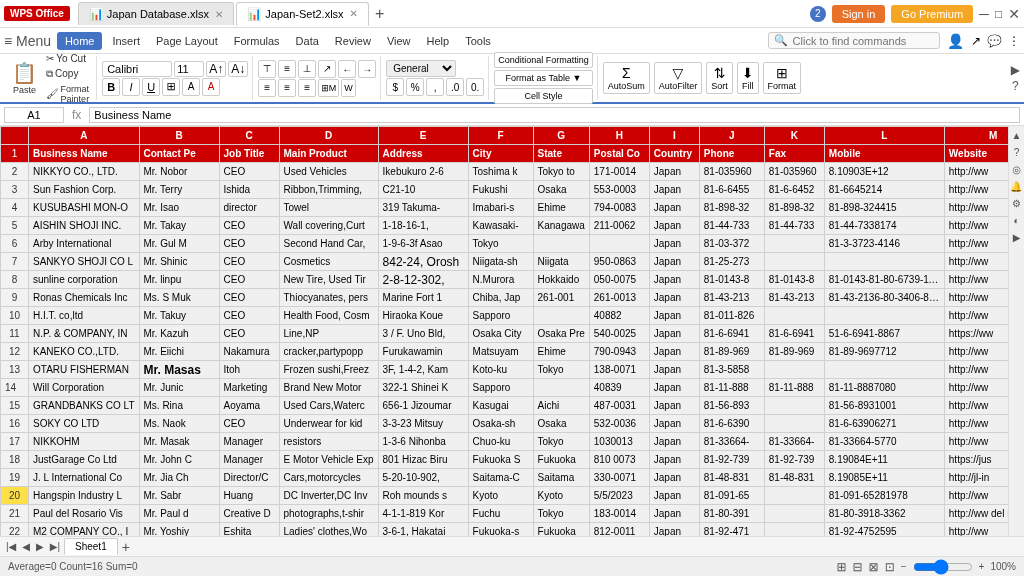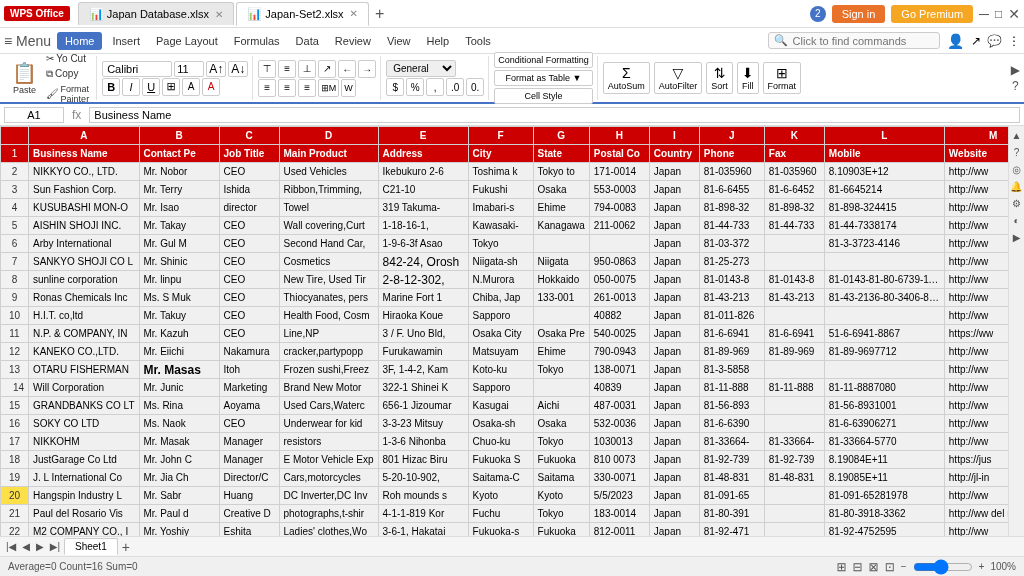--- a/index.html
+++ b/index.html
@@ -344,21 +344,21 @@
               <td style="border: 1px solid rgb(208, 208, 208); padding: 1px 4px; overflow: hidden; text-overflow: ellipsis; font-size: 10px;">http://ww</td>
             </tr>
             <tr>
               <td style="background: rgb(242, 242, 242); text-align: center; color: rgb(51, 51, 51); font-weight: normal; min-width: 28px; border: 1px solid rgb(208, 208, 208); padding: 1px 4px; position: sticky; left: 0px;">9</td>
               <td style="border: 1px solid rgb(208, 208, 208); padding: 1px 4px; overflow: hidden; text-overflow: ellipsis; font-size: 10px;">Ronas Chemicals Inc</td>
               <td style="border: 1px solid rgb(208, 208, 208); padding: 1px 4px; overflow: hidden; text-overflow: ellipsis; font-size: 10px;">Ms. S Muk</td>
               <td style="border: 1px solid rgb(208, 208, 208); padding: 1px 4px; overflow: hidden; text-overflow: ellipsis; font-size: 10px;">CEO</td>
               <td style="border: 1px solid rgb(208, 208, 208); padding: 1px 4px; overflow: hidden; text-overflow: ellipsis; font-size: 10px;">Thiocyanates, pers</td>
               <td style="border: 1px solid rgb(208, 208, 208); padding: 1px 4px; overflow: hidden; text-overflow: ellipsis; font-size: 10px;">Marine Fort 1</td>
               <td style="border: 1px solid rgb(208, 208, 208); padding: 1px 4px; overflow: hidden; text-overflow: ellipsis; font-size: 10px;">Chiba, Jap</td>
-              <td style="border: 1px solid rgb(208, 208, 208); padding: 1px 4px; overflow: hidden; text-overflow: ellipsis; font-size: 10px;">133-001</td>
+              <td style="border: 1px solid rgb(208, 208, 208); padding: 1px 4px; overflow: hidden; text-overflow: ellipsis; font-size: 10px;">261-001</td>
               <td style="border: 1px solid rgb(208, 208, 208); padding: 1px 4px; overflow: hidden; text-overflow: ellipsis; font-size: 10px;">261-0013</td>
               <td style="border: 1px solid rgb(208, 208, 208); padding: 1px 4px; overflow: hidden; text-overflow: ellipsis; font-size: 10px;">Japan</td>
               <td style="border: 1px solid rgb(208, 208, 208); padding: 1px 4px; overflow: hidden; text-overflow: ellipsis; font-size: 10px;">81-43-213</td>
               <td style="border: 1px solid rgb(208, 208, 208); padding: 1px 4px; overflow: hidden; text-overflow: ellipsis; font-size: 10px;">81-43-213</td>
               <td style="border: 1px solid rgb(208, 208, 208); padding: 1px 4px; overflow: hidden; text-overflow: ellipsis; font-size: 10px;">81-43-2136-80-3406-8891</td>
               <td style="border: 1px solid rgb(208, 208, 208); padding: 1px 4px; overflow: hidden; text-overflow: ellipsis; font-size: 10px;">http://ww</td>
             </tr>
             <tr>
               <td style="background: rgb(242, 242, 242); text-align: center; color: rgb(51, 51, 51); font-weight: normal; min-width: 28px; border: 1px solid rgb(208, 208, 208); padding: 1px 4px; position: sticky; left: 0px;">10</td>
               <td style="border: 1px solid rgb(208, 208, 208); padding: 1px 4px; overflow: hidden; text-overflow: ellipsis; font-size: 10px;">H.I.T. co,ltd</td>
@@ -417,21 +417,21 @@
               <td style="border: 1px solid rgb(208, 208, 208); padding: 1px 4px; overflow: hidden; text-overflow: ellipsis; font-size: 10px;">Koto-ku</td>
               <td style="border: 1px solid rgb(208, 208, 208); padding: 1px 4px; overflow: hidden; text-overflow: ellipsis; font-size: 10px;">Tokyo</td>
               <td style="border: 1px solid rgb(208, 208, 208); padding: 1px 4px; overflow: hidden; text-overflow: ellipsis; font-size: 10px;">138-0071</td>
               <td style="border: 1px solid rgb(208, 208, 208); padding: 1px 4px; overflow: hidden; text-overflow: ellipsis; font-size: 10px;">Japan</td>
               <td style="border: 1px solid rgb(208, 208, 208); padding: 1px 4px; overflow: hidden; text-overflow: ellipsis; font-size: 10px;">81-3-5858</td>
               <td style="border: 1px solid rgb(208, 208, 208); padding: 1px 4px; overflow: hidden; text-overflow: ellipsis; font-size: 10px;"></td>
               <td style="border: 1px solid rgb(208, 208, 208); padding: 1px 4px; overflow: hidden; text-overflow: ellipsis; font-size: 10px;"></td>
               <td style="border: 1px solid rgb(208, 208, 208); padding: 1px 4px; overflow: hidden; text-overflow: ellipsis; font-size: 10px;">http://ww</td>
             </tr>
             <tr>
-              <td style="background: rgb(242, 242, 242); text-align: right; color: rgb(51, 51, 51); font-weight: normal; min-width: 28px; border: 1px solid rgb(208, 208, 208); padding: 1px 4px; position: sticky; left: 0px;">14</td>
+              <td style="background: rgb(242, 242, 242); text-align: left; color: rgb(51, 51, 51); font-weight: normal; min-width: 28px; border: 1px solid rgb(208, 208, 208); padding: 1px 4px; position: sticky; left: 0px;">14</td>
               <td style="border: 1px solid rgb(208, 208, 208); padding: 1px 4px; overflow: hidden; text-overflow: ellipsis; font-size: 10px;">Will Corporation</td>
               <td style="border: 1px solid rgb(208, 208, 208); padding: 1px 4px; overflow: hidden; text-overflow: ellipsis; font-size: 10px;">Mr. Junic</td>
               <td style="border: 1px solid rgb(208, 208, 208); padding: 1px 4px; overflow: hidden; text-overflow: ellipsis; font-size: 10px;">Marketing</td>
               <td style="border: 1px solid rgb(208, 208, 208); padding: 1px 4px; overflow: hidden; text-overflow: ellipsis; font-size: 10px;">Brand New Motor</td>
               <td style="border: 1px solid rgb(208, 208, 208); padding: 1px 4px; overflow: hidden; text-overflow: ellipsis; font-size: 10px;">322-1 Shinei K</td>
               <td style="border: 1px solid rgb(208, 208, 208); padding: 1px 4px; overflow: hidden; text-overflow: ellipsis; font-size: 10px;">Sapporo</td>
               <td style="border: 1px solid rgb(208, 208, 208); padding: 1px 4px; overflow: hidden; text-overflow: ellipsis; font-size: 10px;"></td>
               <td style="border: 1px solid rgb(208, 208, 208); padding: 1px 4px; overflow: hidden; text-overflow: ellipsis; font-size: 10px;">40839</td>
               <td style="border: 1px solid rgb(208, 208, 208); padding: 1px 4px; overflow: hidden; text-overflow: ellipsis; font-size: 10px;">Japan</td>
               <td style="border: 1px solid rgb(208, 208, 208); padding: 1px 4px; overflow: hidden; text-overflow: ellipsis; font-size: 10px;">81-11-888</td>

